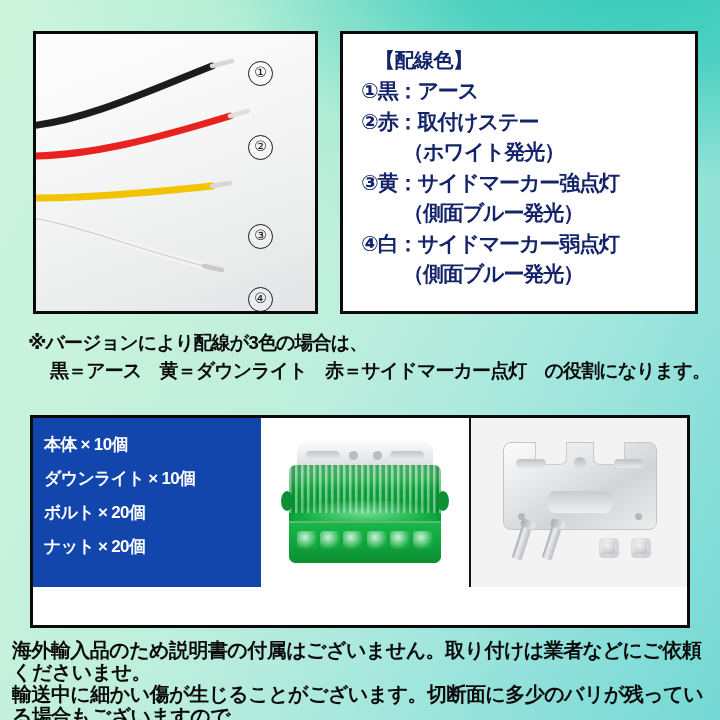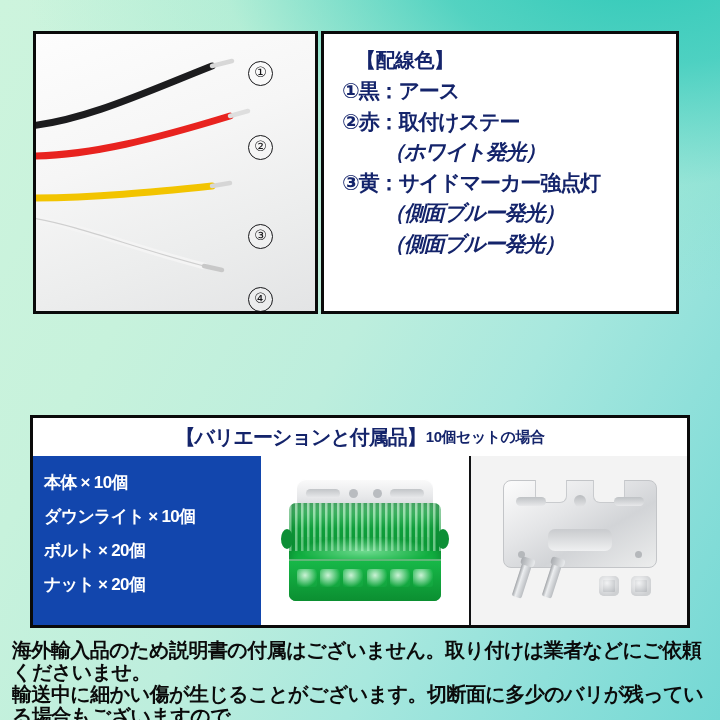--- a/index.html
+++ b/index.html
@@ -60,42 +60,42 @@
     border-radius: 50%;
     color: #17171a;
     font-family: "DejaVu Sans", sans-serif;
     font-size: 14px;
     line-height: 21px;
     text-align: center;
     background: rgba(255,255,255,0.25);
   }
 
   .legend-panel {
-    left: 288px;
+    left: 307px;
     width: 358px;
     padding: 10px 0 0 18px;
   }
 
   .legend-title {
     color: #14246b;
     font-size: 20px;
     font-weight: bold;
     letter-spacing: -0.5px;
     margin: 3px 0 2px 14px;
   }
 
   .legend-line {
     color: #14246b;
     font-size: 21px;
     font-weight: bold;
     letter-spacing: -1.1px;
     line-height: 30.5px;
     white-space: nowrap;
   }
-  .legend-line.indent { padding-left: 42px; font-style: italic; }
+  .legend-line.indent { padding-left: 42px; }
 
   
   .note {
     position: absolute;
     left: 28px;
     top: 329px;
     width: 690px;
     color: #0b0b0b;
     font-size: 19px;
     font-weight: bold;
@@ -384,31 +384,32 @@
       </div>
     </div>
 
     <div class="panel legend-panel">
       <div class="legend-title">【配線色】</div>
       <div class="legend-line">①黒：アース</div>
       <div class="legend-line">②赤：取付けステー</div>
       <div class="legend-line indent">（ホワイト発光）</div>
       <div class="legend-line">③黄：サイドマーカー強点灯</div>
       <div class="legend-line indent">（側面ブルー発光）</div>
+      <div class="legend-line">④白：サイドマーカー弱点灯</div>
       <div class="legend-line indent">（側面ブルー発光）</div>
     </div>
   </div>
 
+  <div class="note">
+    <div>※バージョンにより配線が3色の場合は、</div>
+    <div class="l2">黒＝アース　黄＝ダウンライト　赤＝サイドマーカー点灯　の役割になります。</div>
+  </div>
 
   <div class="bottom-panel">
 
-    <div class="bp-header">
-      <span class="strong">【バリエーションと付属品】</span>
-      <span class="sub">10個セットの場合</span>
-    </div>
 
     <div class="bp-body">
 
       <div class="cell cell-list">
         <div class="parts">
           <div class="row">本体 × 10個</div>
           <div class="row">ダウンライト × 10個</div>
           <div class="row">ボルト × 20個</div>
           <div class="row">ナット × 20個</div>
         </div>

